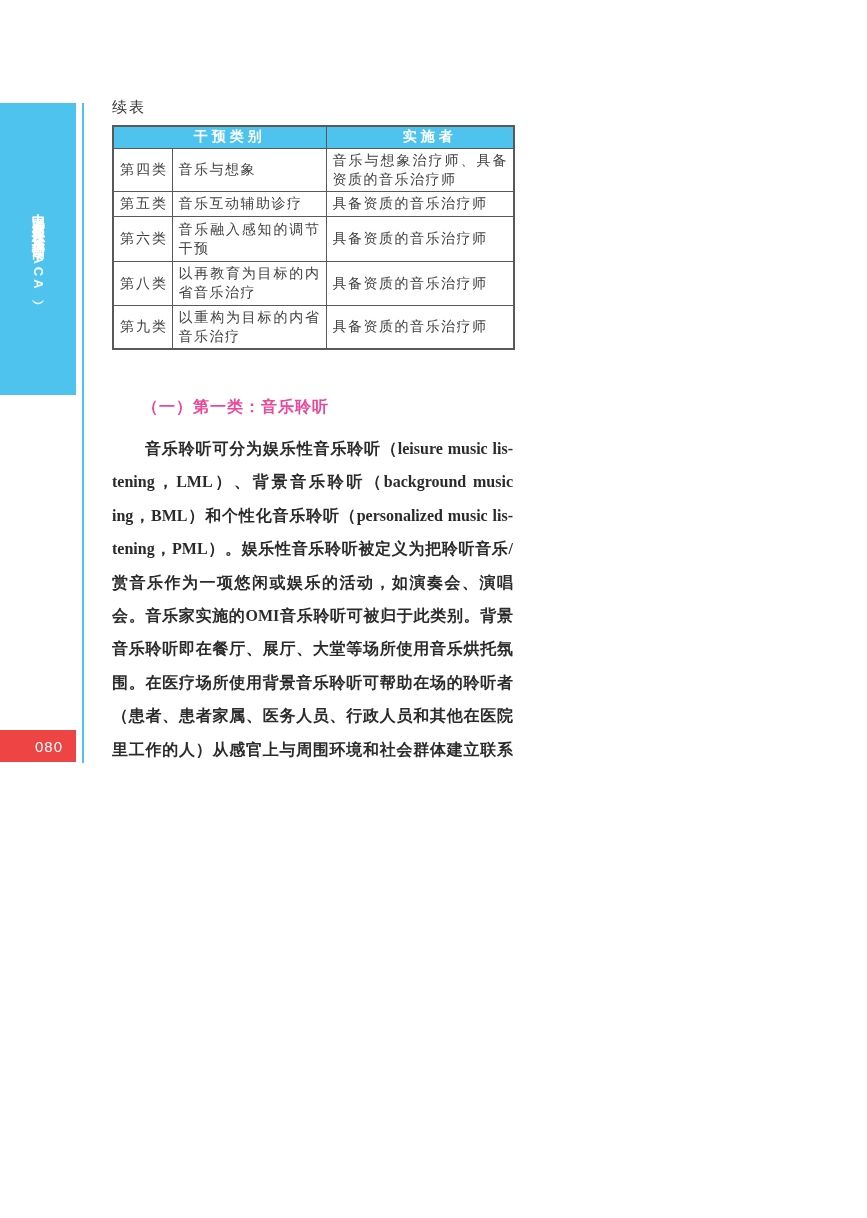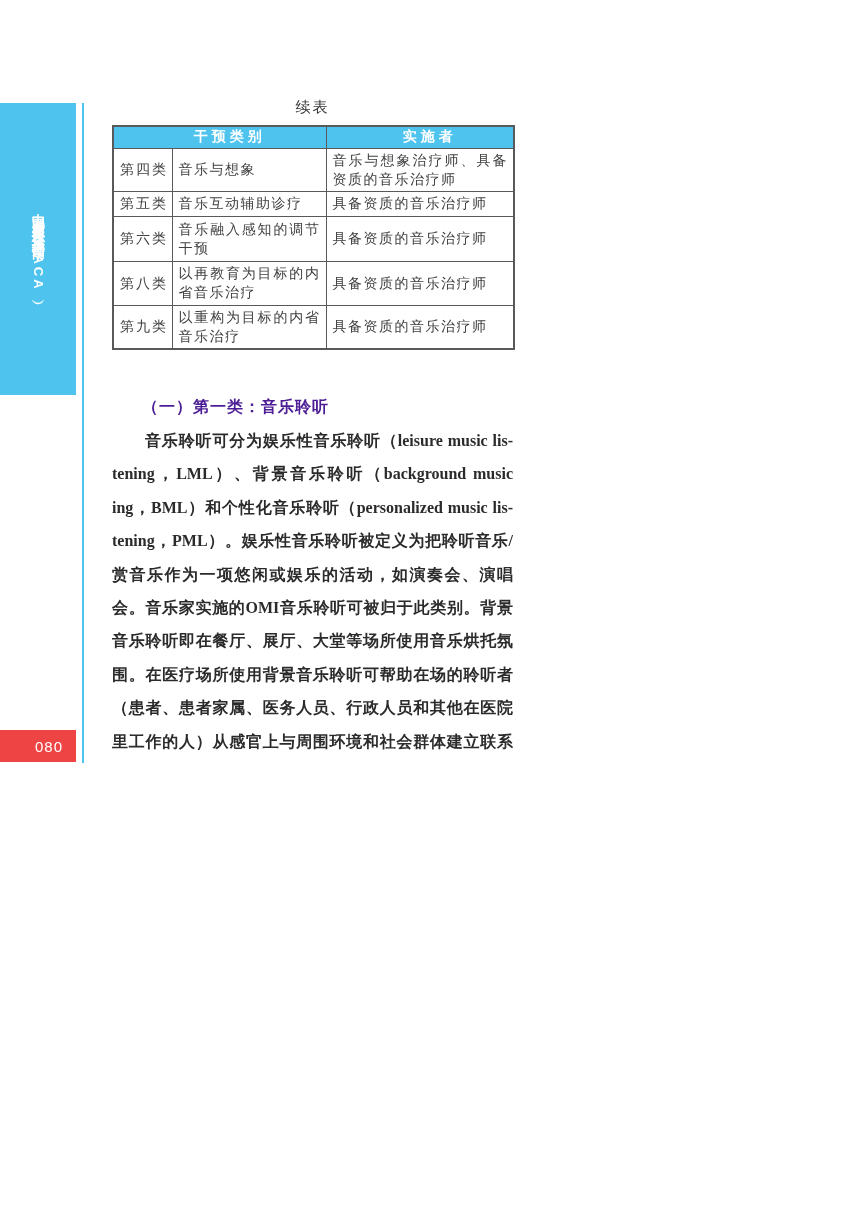--- a/index.html
+++ b/index.html
@@ -53,21 +53,21 @@
     align-items: center;
     justify-content: flex-end;
     padding-right: 13px;
   }
 
   
   .continued-label {
     position: absolute;
     left: 112px; top: 98px;
     width: 401px;
-    text-align: center;
+    text-align: left;
     font-family: "Liberation Serif", "DejaVu Serif", serif;
     font-size: 15px;
     letter-spacing: 2px;
     color: #333333;
   }
 
   
   table.data-table {
     position: absolute;
     left: 112px; top: 125px;
@@ -109,27 +109,27 @@
   tr.h45 td { height: 45px; }
   tr.h44 td { height: 44px; }
 
   
   .section {
     position: absolute;
     left: 112px; top: 397px;
     width: 401px;
   }
   .section-heading {
-    color: #4c1d95;
+    color: #ec4899;
     font-size: 16px;
     font-weight: 700;
     letter-spacing: 1px;
     line-height: 20px;
     padding-left: 30px;
-    margin-bottom: 7px;
+    margin-bottom: 15px;
     font-family: "Liberation Sans", sans-serif;
   }
   .paragraph { width: 401px; }
   .para-line {
     font-family: "Liberation Serif", "DejaVu Serif", serif;
     font-size: 16px;
     color: #2b2b2b;
     height: 33.4px;
     line-height: 33.4px;
     text-align: justify;

